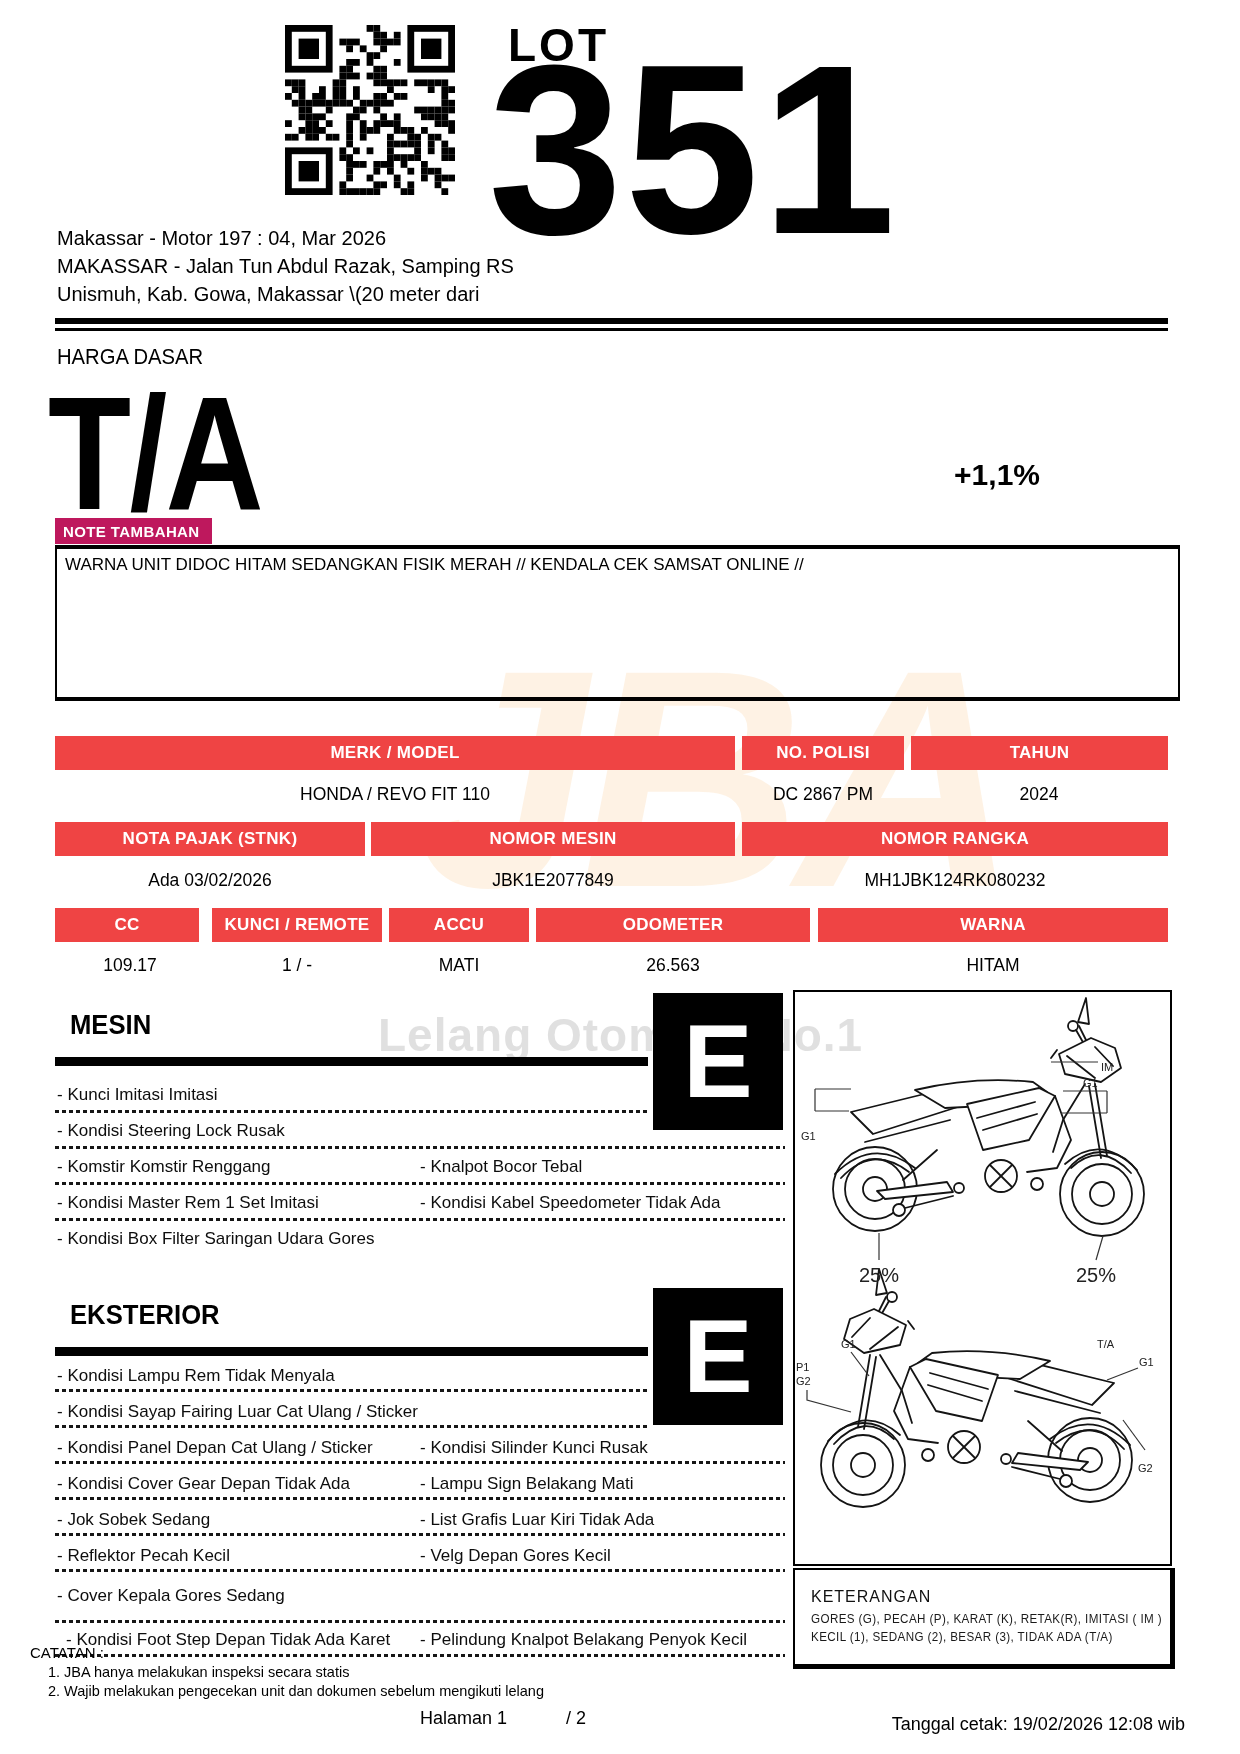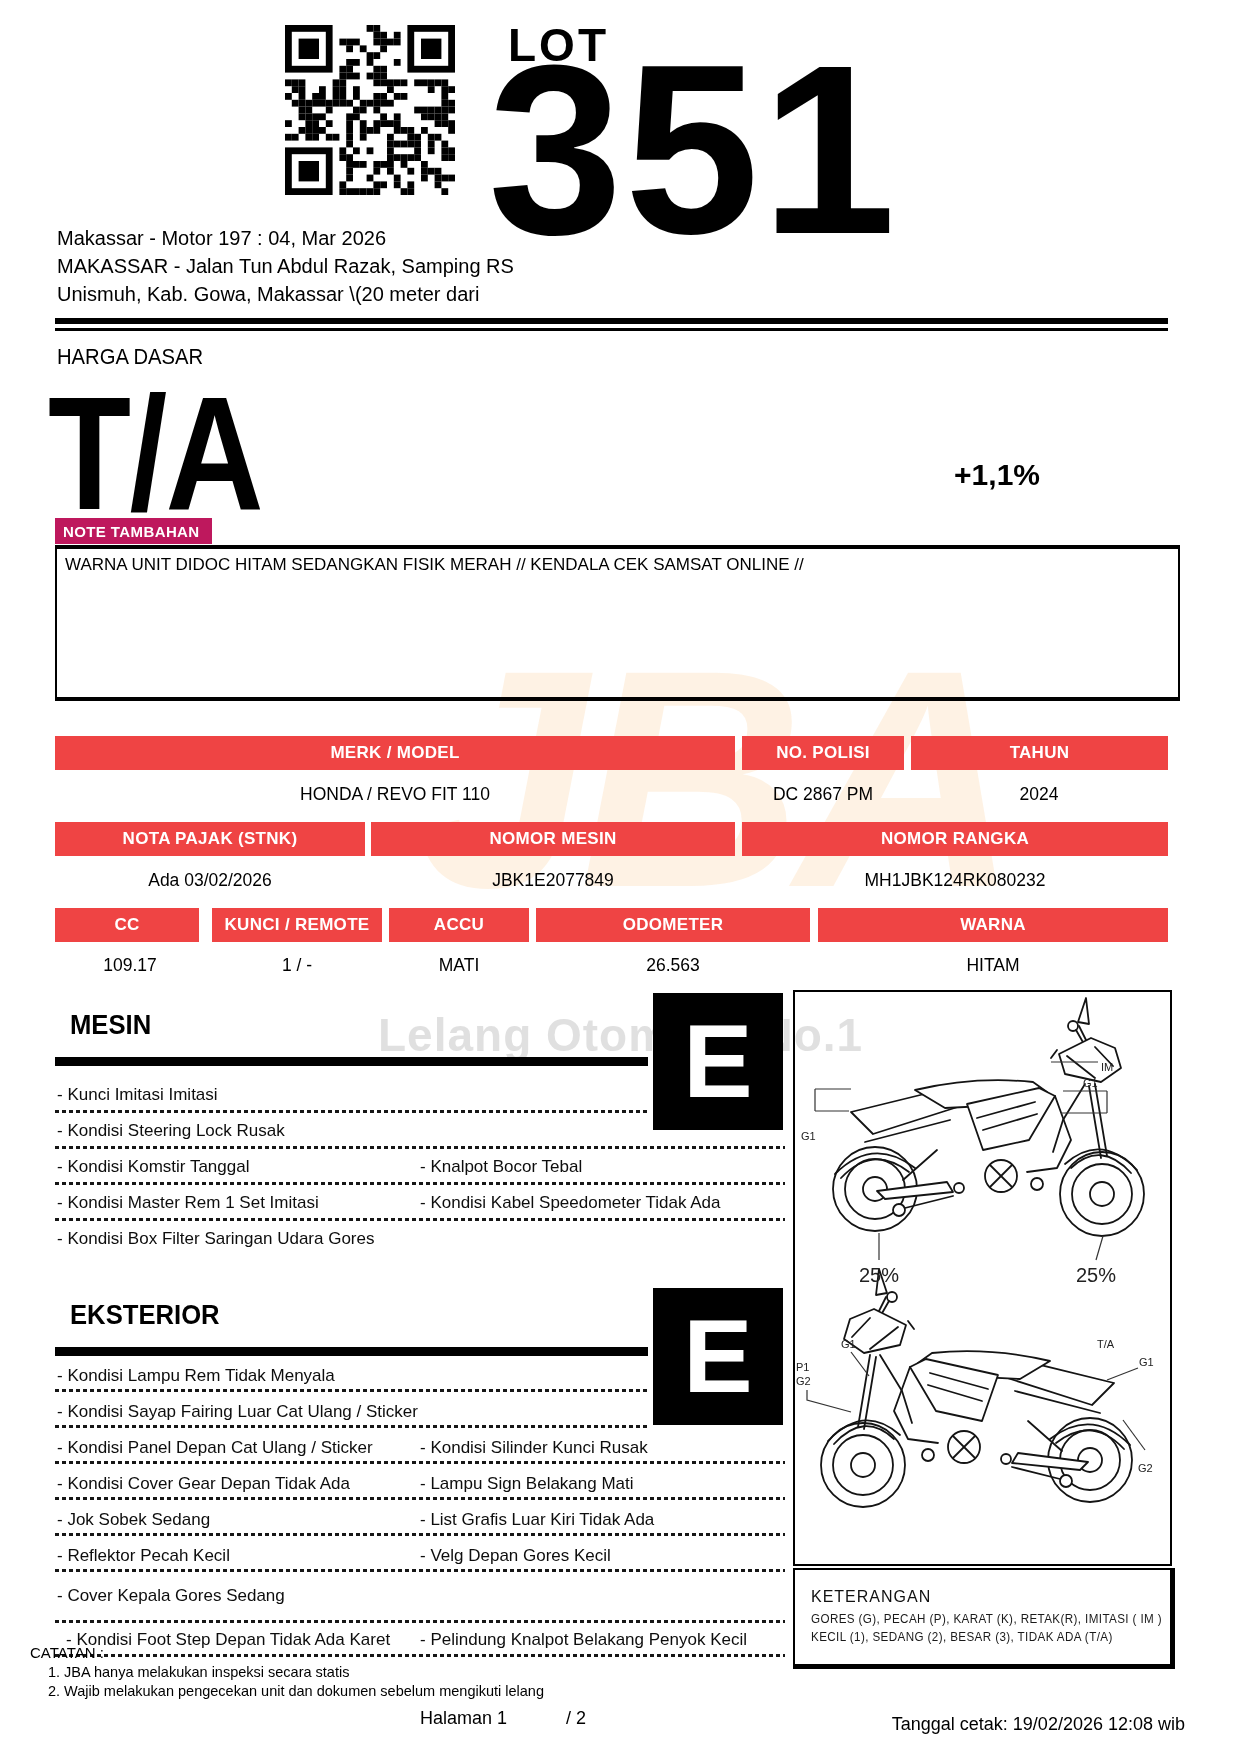--- a/index.html
+++ b/index.html
@@ -318,21 +318,21 @@
   <div class="cval z" style="left:673px;top:955px">26.563</div>
   <div class="cval z" style="left:993px;top:955px">HITAM</div>
 
   <div class="sec-title z" style="left:70px;top:1010px">MESIN</div>
   <div class="sec-rule z" style="top:1057px"></div>
   <div class="grade" style="top:993px">E</div>
   <div class="item z" style="left:57px;top:1085px">- Kunci Imitasi Imitasi</div>
   <div class="sep z" style="top:1110px;width:593px"></div>
   <div class="item z" style="left:57px;top:1121px">- Kondisi Steering Lock Rusak</div>
   <div class="sep z" style="top:1146px;width:730px"></div>
-  <div class="item z" style="left:57px;top:1157px">- Kondisi Komstir Tanggal</div>
+  <div class="item z" style="left:57px;top:1157px">- Komstir Komstir Renggang</div>
   <div class="item z" style="left:420px;top:1157px">- Knalpot Bocor Tebal</div>
   <div class="sep z" style="top:1182px;width:730px"></div>
   <div class="item z" style="left:57px;top:1193px">- Kondisi Master Rem 1 Set Imitasi</div>
   <div class="item z" style="left:420px;top:1193px">- Kondisi Kabel Speedometer Tidak Ada</div>
   <div class="sep z" style="top:1218px;width:730px"></div>
   <div class="item z" style="left:57px;top:1229px">- Kondisi Box Filter Saringan Udara Gores</div>
 
   <div class="sec-title z" style="left:70px;top:1300px">EKSTERIOR</div>
   <div class="sec-rule z" style="top:1347px"></div>
   <div class="grade" style="top:1288px">E</div>

